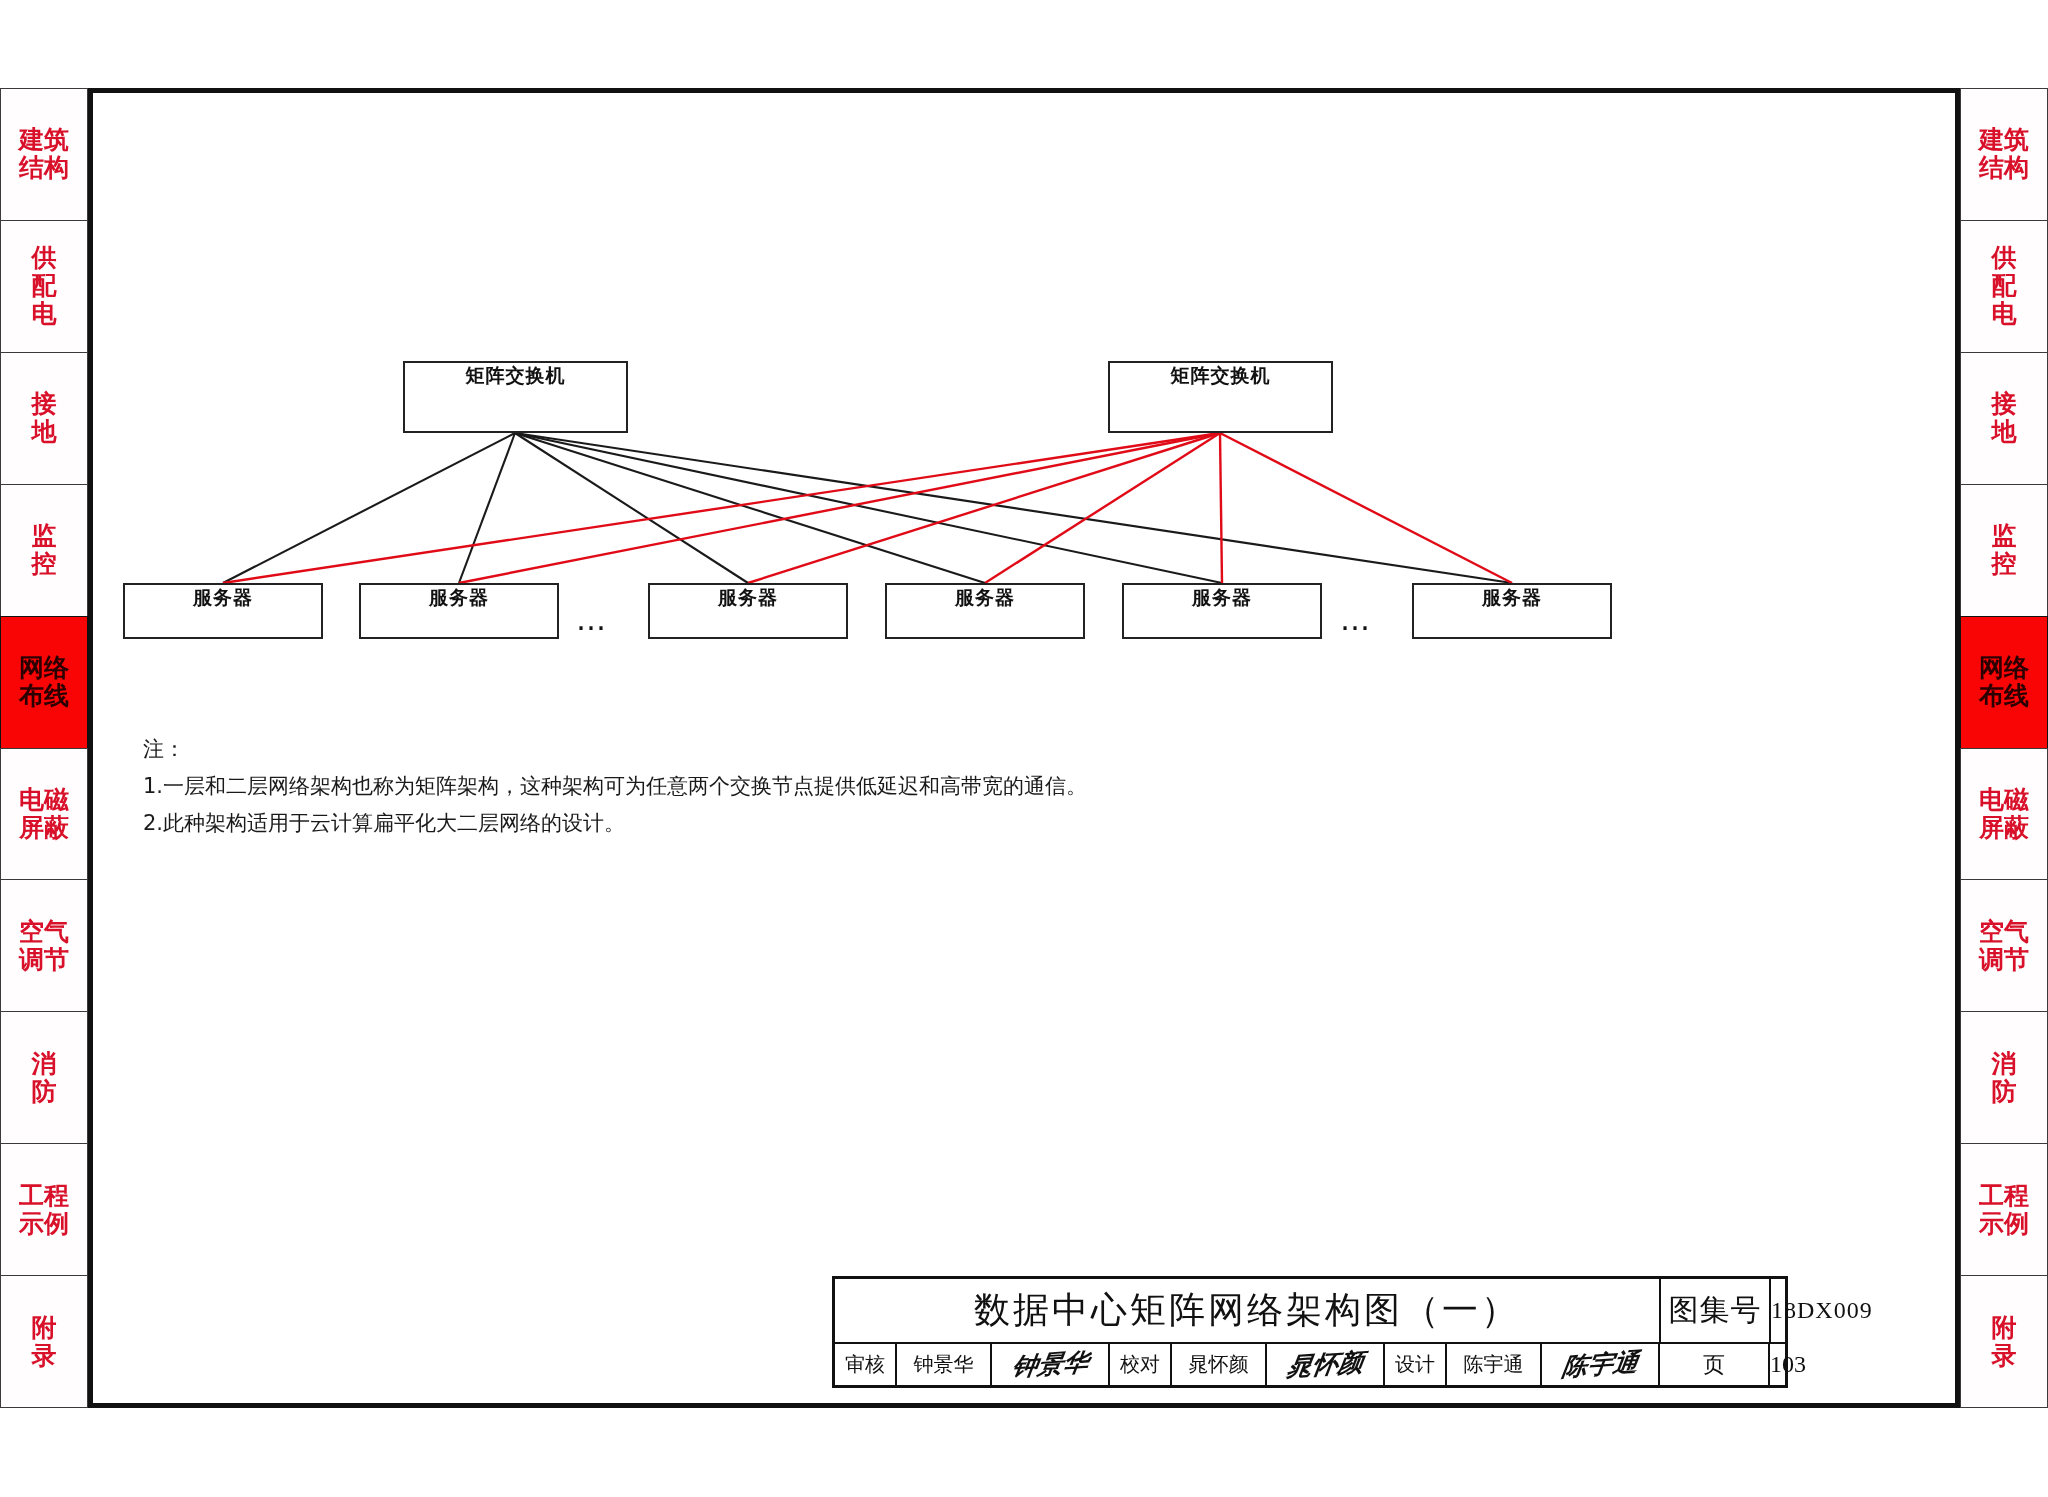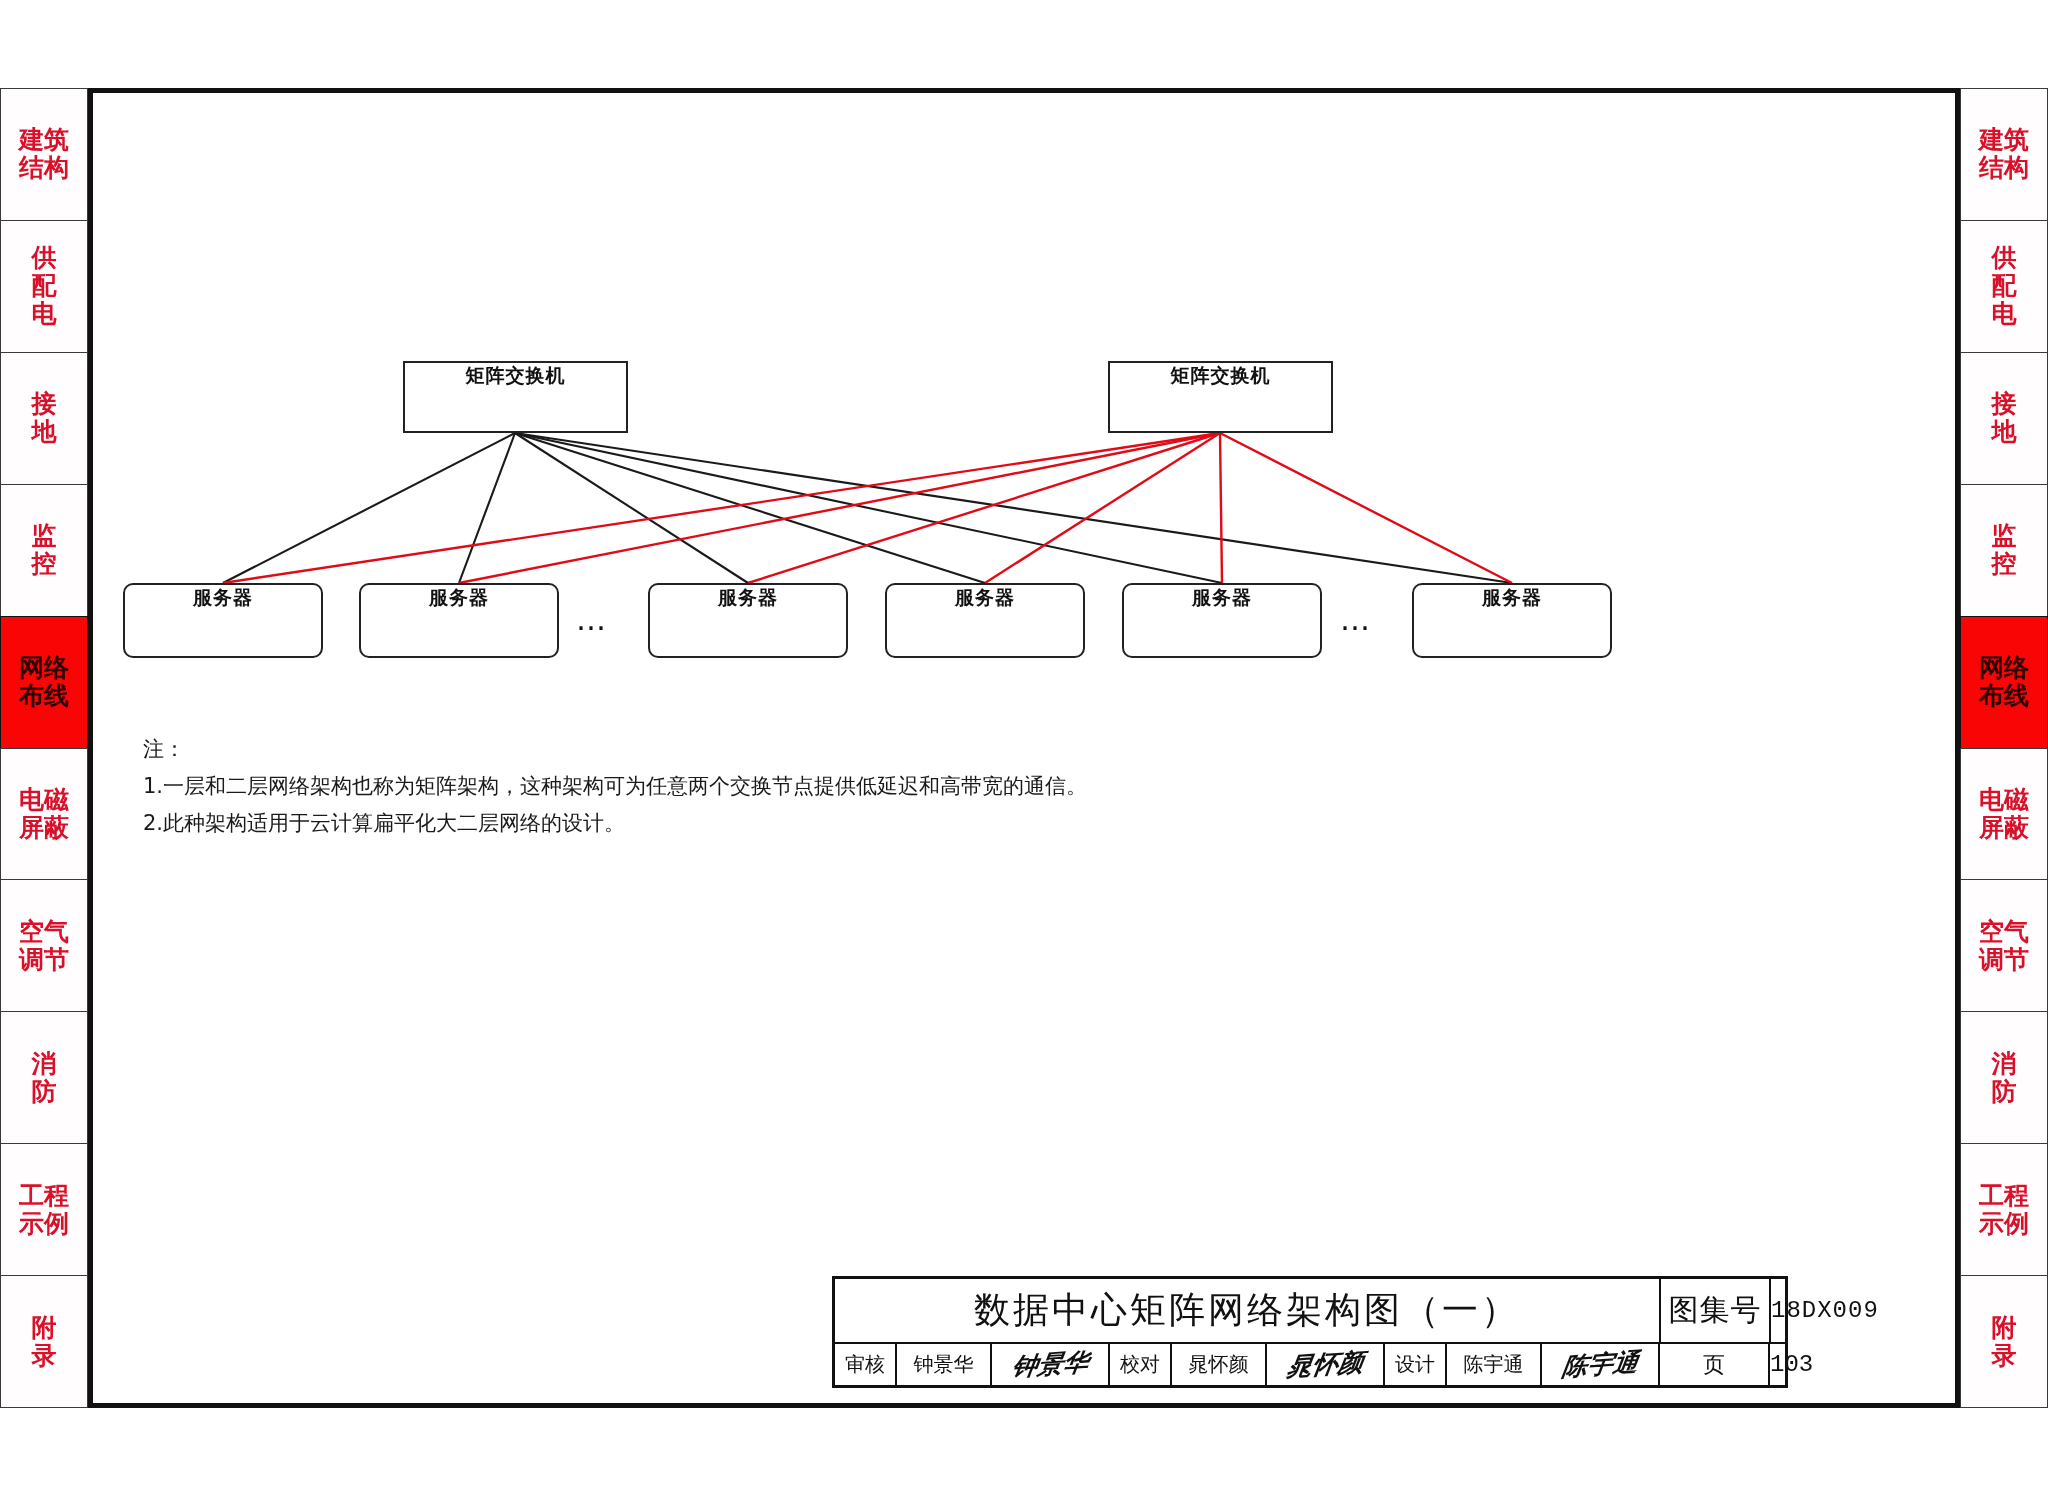--- a/index.html
+++ b/index.html
@@ -98,21 +98,21 @@
     display: flex;
     align-items: flex-start;
     justify-content: center;
     font-family: "DejaVu Sans", "Liberation Sans", sans-serif;
     font-weight: bold;
     font-size: 19px;
     color: #111111;
     letter-spacing: 1px;
   }
   .switch-node { width: 225px; height: 72px; }
-  .server-node { width: 200px; height: 75px; border-radius: 10px; }
+  .server-node { width: 200px; height: 56px; }
 
   .ellipsis {
     position: absolute;
     font-size: 30px;
     letter-spacing: 5px;
     color: #111;
     font-family: "DejaVu Sans", "Liberation Sans", sans-serif;
     line-height: 1;
   }
 
@@ -146,21 +146,21 @@
 
   .tb-cell {
     display: flex;
     align-items: center;
     justify-content: center;
     box-sizing: border-box;
     border-right: 2.5px solid #111;
     font-family: "DejaVu Sans", "Liberation Sans", sans-serif;
     color: #111;
   }
-  .tb-cell:last-child { border-right: none; font-family: Liberation Mono, monospace; }
+  .tb-cell:last-child { border-right: none; }
 
   .tb-title {
     flex: 0 0 826px;
     font-family: "DejaVu Sans", "Liberation Sans", sans-serif;
     font-size: 36px;
     font-weight: normal;
     letter-spacing: 3px;
   }
   .tb-lbl-big { flex: 0 0 110px; font-size: 30px; letter-spacing: 1px; }
   .tb-val-big { flex: 1 1 auto; font-size: 24px; font-family: "Liberation Serif", serif; letter-spacing: 1px; }

